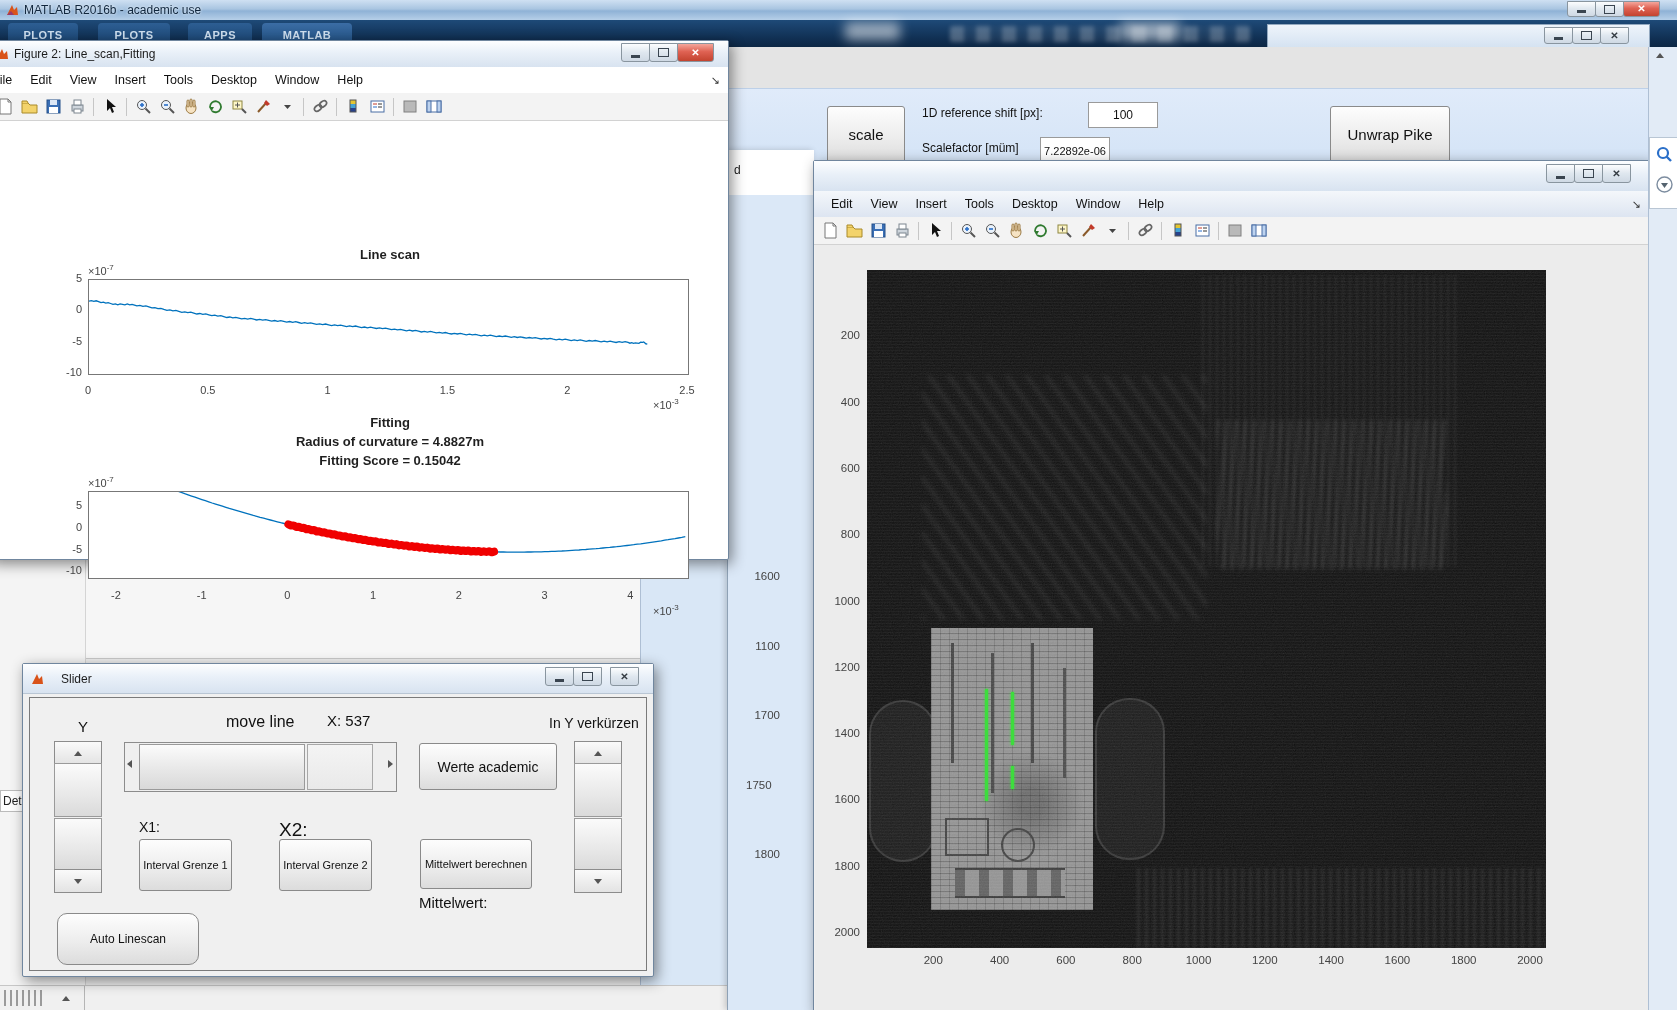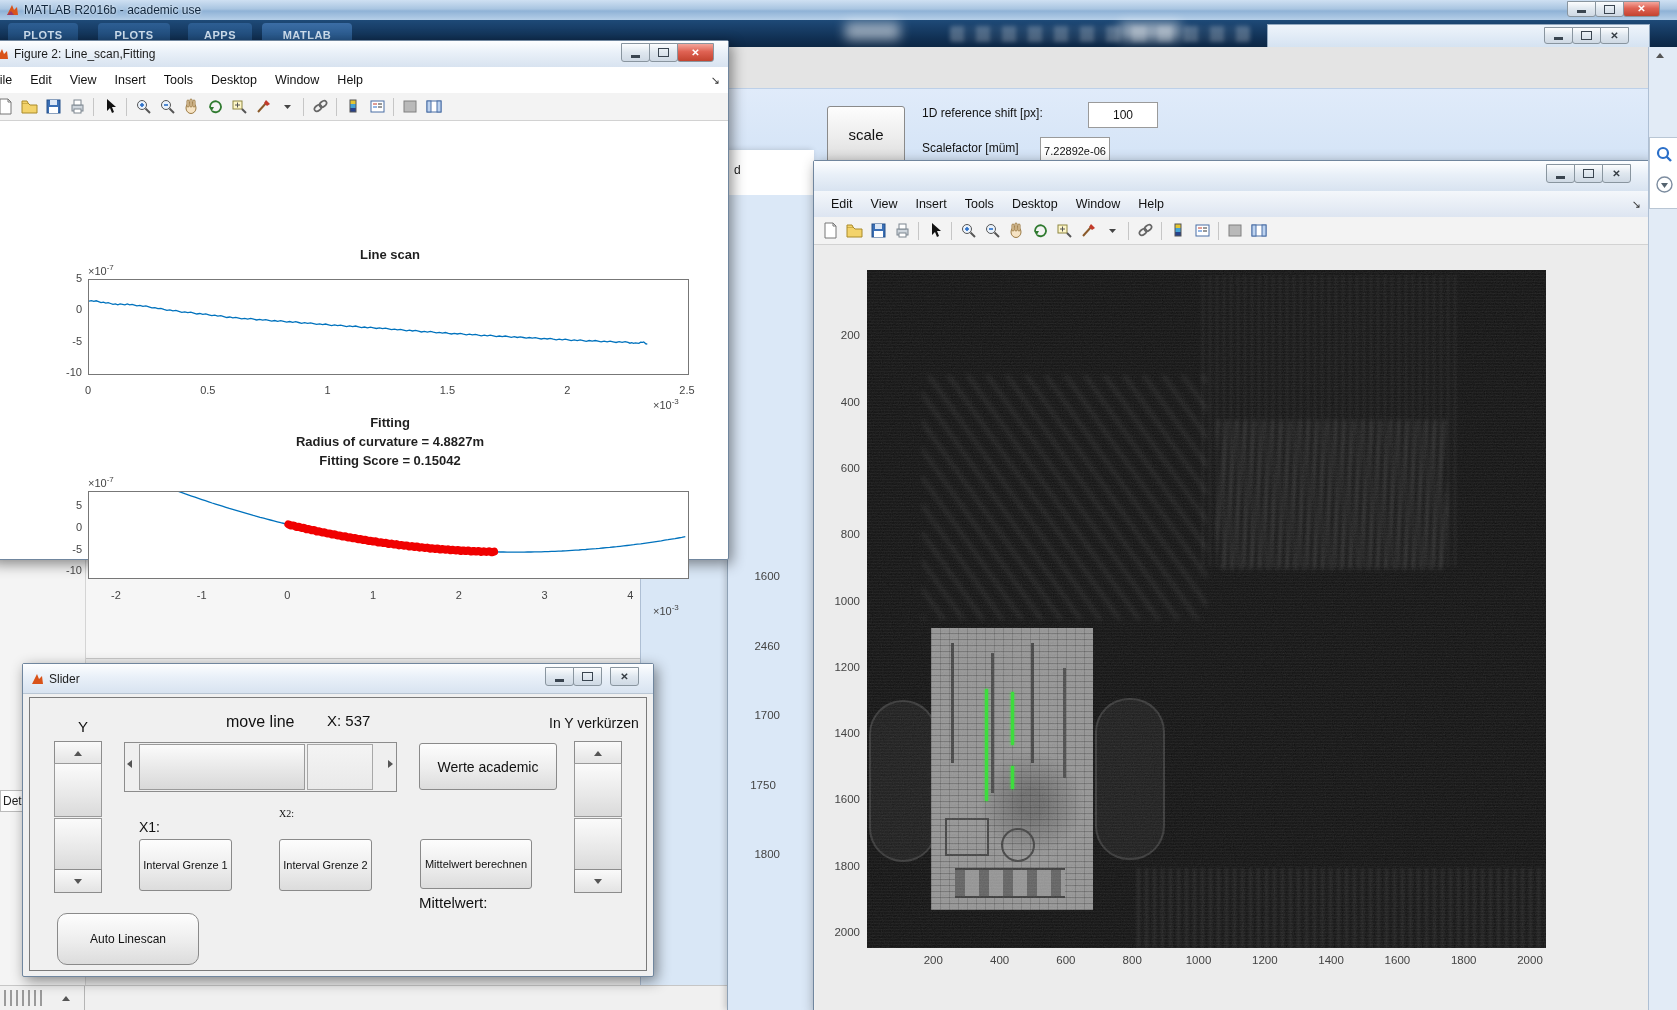--- a/index.html
+++ b/index.html
@@ -123,20 +123,23 @@
         <span>scale</span>
       </div>
     <span class="lbl" style="left:585px;top:17px;font-size:12px;">1D reference shift [px]:</span>
     <div class="ginput" style="left:703px;top:13px;width:68px;height:24px;margin-left:48px;">
         <span>100</span>
       </div>
     <span class="lbl" style="left:585px;top:52px;font-size:12px;">Scalefactor [müm]</span>
     <div class="ginput" style="left:703px;top:48px;width:68px;height:26px;font-size:11px;">
         <span>7.22892e-06</span>
       </div>
+    <div class="gbtn" style="left:993px;top:17px;width:118px;height:55px;font-size:15px;">
+        <span>Unwrap Pike</span>
+      </div>
   </div>
 
   <div class="abs" style="left:0;top:558px;width:727px;height:452px;background:#ededed;">
     <div class="abs" style="left:85px;top:0;width:555px;height:100px;background:#f6f6f6;border-bottom:1px solid #c9c9c9;border-right:1px solid #c9c9c9;"></div>
     <div class="abs" style="left:640px;top:0;width:87px;height:452px;background:#d9e7f6;border-left:1px solid #aebfd4;"></div>
     <div class="abs" style="left:0;top:0;width:85px;height:452px;background:#f4f4f4;border-right:1px solid #d4d4d4;"></div>
     <div class="abs" style="left:0;top:232px;width:26px;height:20px;background:#fdfdfd;border:1px solid #bbb;overflow:hidden;">
       <span style="font-size:12px;color:#222;margin-left:2px;">Det</span>
     </div>
   </div>
@@ -147,23 +150,23 @@
         <div class="tri up"></div>
       </div>
     <div class="abs" style="left:84px;top:0;width:1px;height:25px;background:#b5b5b5;"></div>
   </div>
 
   <div class="abs" style="left:727px;top:150px;width:86px;height:860px;background:#fff;border-left:1px solid #8ea1b5;box-shadow:-2px 0 6px rgba(0,0,0,.18);">
     <span class="abs" style="left:6px;top:13px;font-size:12px;color:#222;">d</span>
     <div class="abs" style="left:0;top:45px;width:86px;height:815px;background:#dbe8f7;"></div>
     <div id="side-ticks" class="abs" style="left:0;top:0;width:86px;height:860px;">
         <span class="tick" style="left: 18px; top: 420px; width: 34px; text-align: right; font-size: 11.5px;">1600</span>
-        <span class="tick" style="left: 18px; top: 489.5px; width: 34px; text-align: right; font-size: 11.5px;">2460</span>
+        <span class="tick" style="left: 18px; top: 489.5px; width: 34px; text-align: right; font-size: 11.5px;">1100</span>
         <span class="tick" style="left: 18px; top: 559px; width: 34px; text-align: right; font-size: 11.5px;">1700</span>
-        <span class="tick" style="left: 18px; top: 628.5px; width: 34px; text-align: center; font-size: 11.5px;">1750</span>
+        <span class="tick" style="left: 18px; top: 628.5px; width: 34px; text-align: left; font-size: 11.5px;">1750</span>
         <span class="tick" style="left: 18px; top: 698px; width: 34px; text-align: right; font-size: 11.5px;">1800</span>
       </div>
   </div>
 
   <div class="win" style="left:813px;top:160px;width:835px;height:850px;">
     <div class="tbar" style="height:30px;">
       <div class="wbtns" style="right:18px;top:3px;">
         <div class="wbtn">
             <div class="glyph-min"></div>
           </div>
@@ -590,21 +593,21 @@
           <span class="tick" style="left: 368.13px; top: 468px; width: 30px; text-align: center;">1</span>
           <span class="tick" style="left: 453.84px; top: 468px; width: 30px; text-align: center;">2</span>
           <span class="tick" style="left: 539.55px; top: 468px; width: 30px; text-align: center;">3</span>
           <span class="tick" style="left: 625.26px; top: 468px; width: 30px; text-align: center;">4</span>
         </div>
       <span class="tick" style="left:663px;top:482px;"><span>×10</span><sup>-3</sup></span>
     </div>
   </div>
 
   <div class="win" style="left:22px;top:663px;width:630px;height:312px;">
-    <div class="tbar" style="height:29px;">
+    <div class="tbar" style="height:29px;gap:12px;">
       <svg width="14" height="14" style="margin-left:7px">
           <polygon points="2,12 7,2 9,7 12,4 13,12" fill="#d95319"></polygon>
         </svg>
       <span class="ttext">Slider</span>
       <div class="wbtns" style="right:14px;top:3px;">
         <div class="wbtn">
             <div class="glyph-min"></div>
           </div>
         <div class="wbtn">
             <div class="glyph-max"></div>
@@ -652,21 +655,21 @@
             <div class="tri up"></div>
           </div>
         <div class="sbthumb" style="top:22px;height:52px;"></div>
         <div class="sbthumb" style="top:77px;height:50px;"></div>
         <div class="sbbtn" style="top:128px;">
             <div class="tri dn"></div>
           </div>
       </div>
 
       <span class="lbl" style="left:109px;top:121px;font-size:14px;">X1:</span>
-      <span class="lbl" style="left:249px;top:110px;font-size:10px;font-family:Liberation Serif, serif;">X2:</span>
+      <span class="lbl" style="left:249px;top:121px;font-size:19px;">X2:</span>
 
       <div class="gbtn" style="left:109px;top:141px;width:91px;height:50px;font-size:11px;">
           <span>Interval Grenze 1</span>
         </div>
       <div class="gbtn" style="left:249px;top:141px;width:91px;height:50px;font-size:11px;">
           <span>Interval Grenze 2</span>
         </div>
       <div class="gbtn" style="left:390px;top:141px;width:110px;height:48px;font-size:11px;">
           <span>Mittelwert berechnen</span>
         </div>

